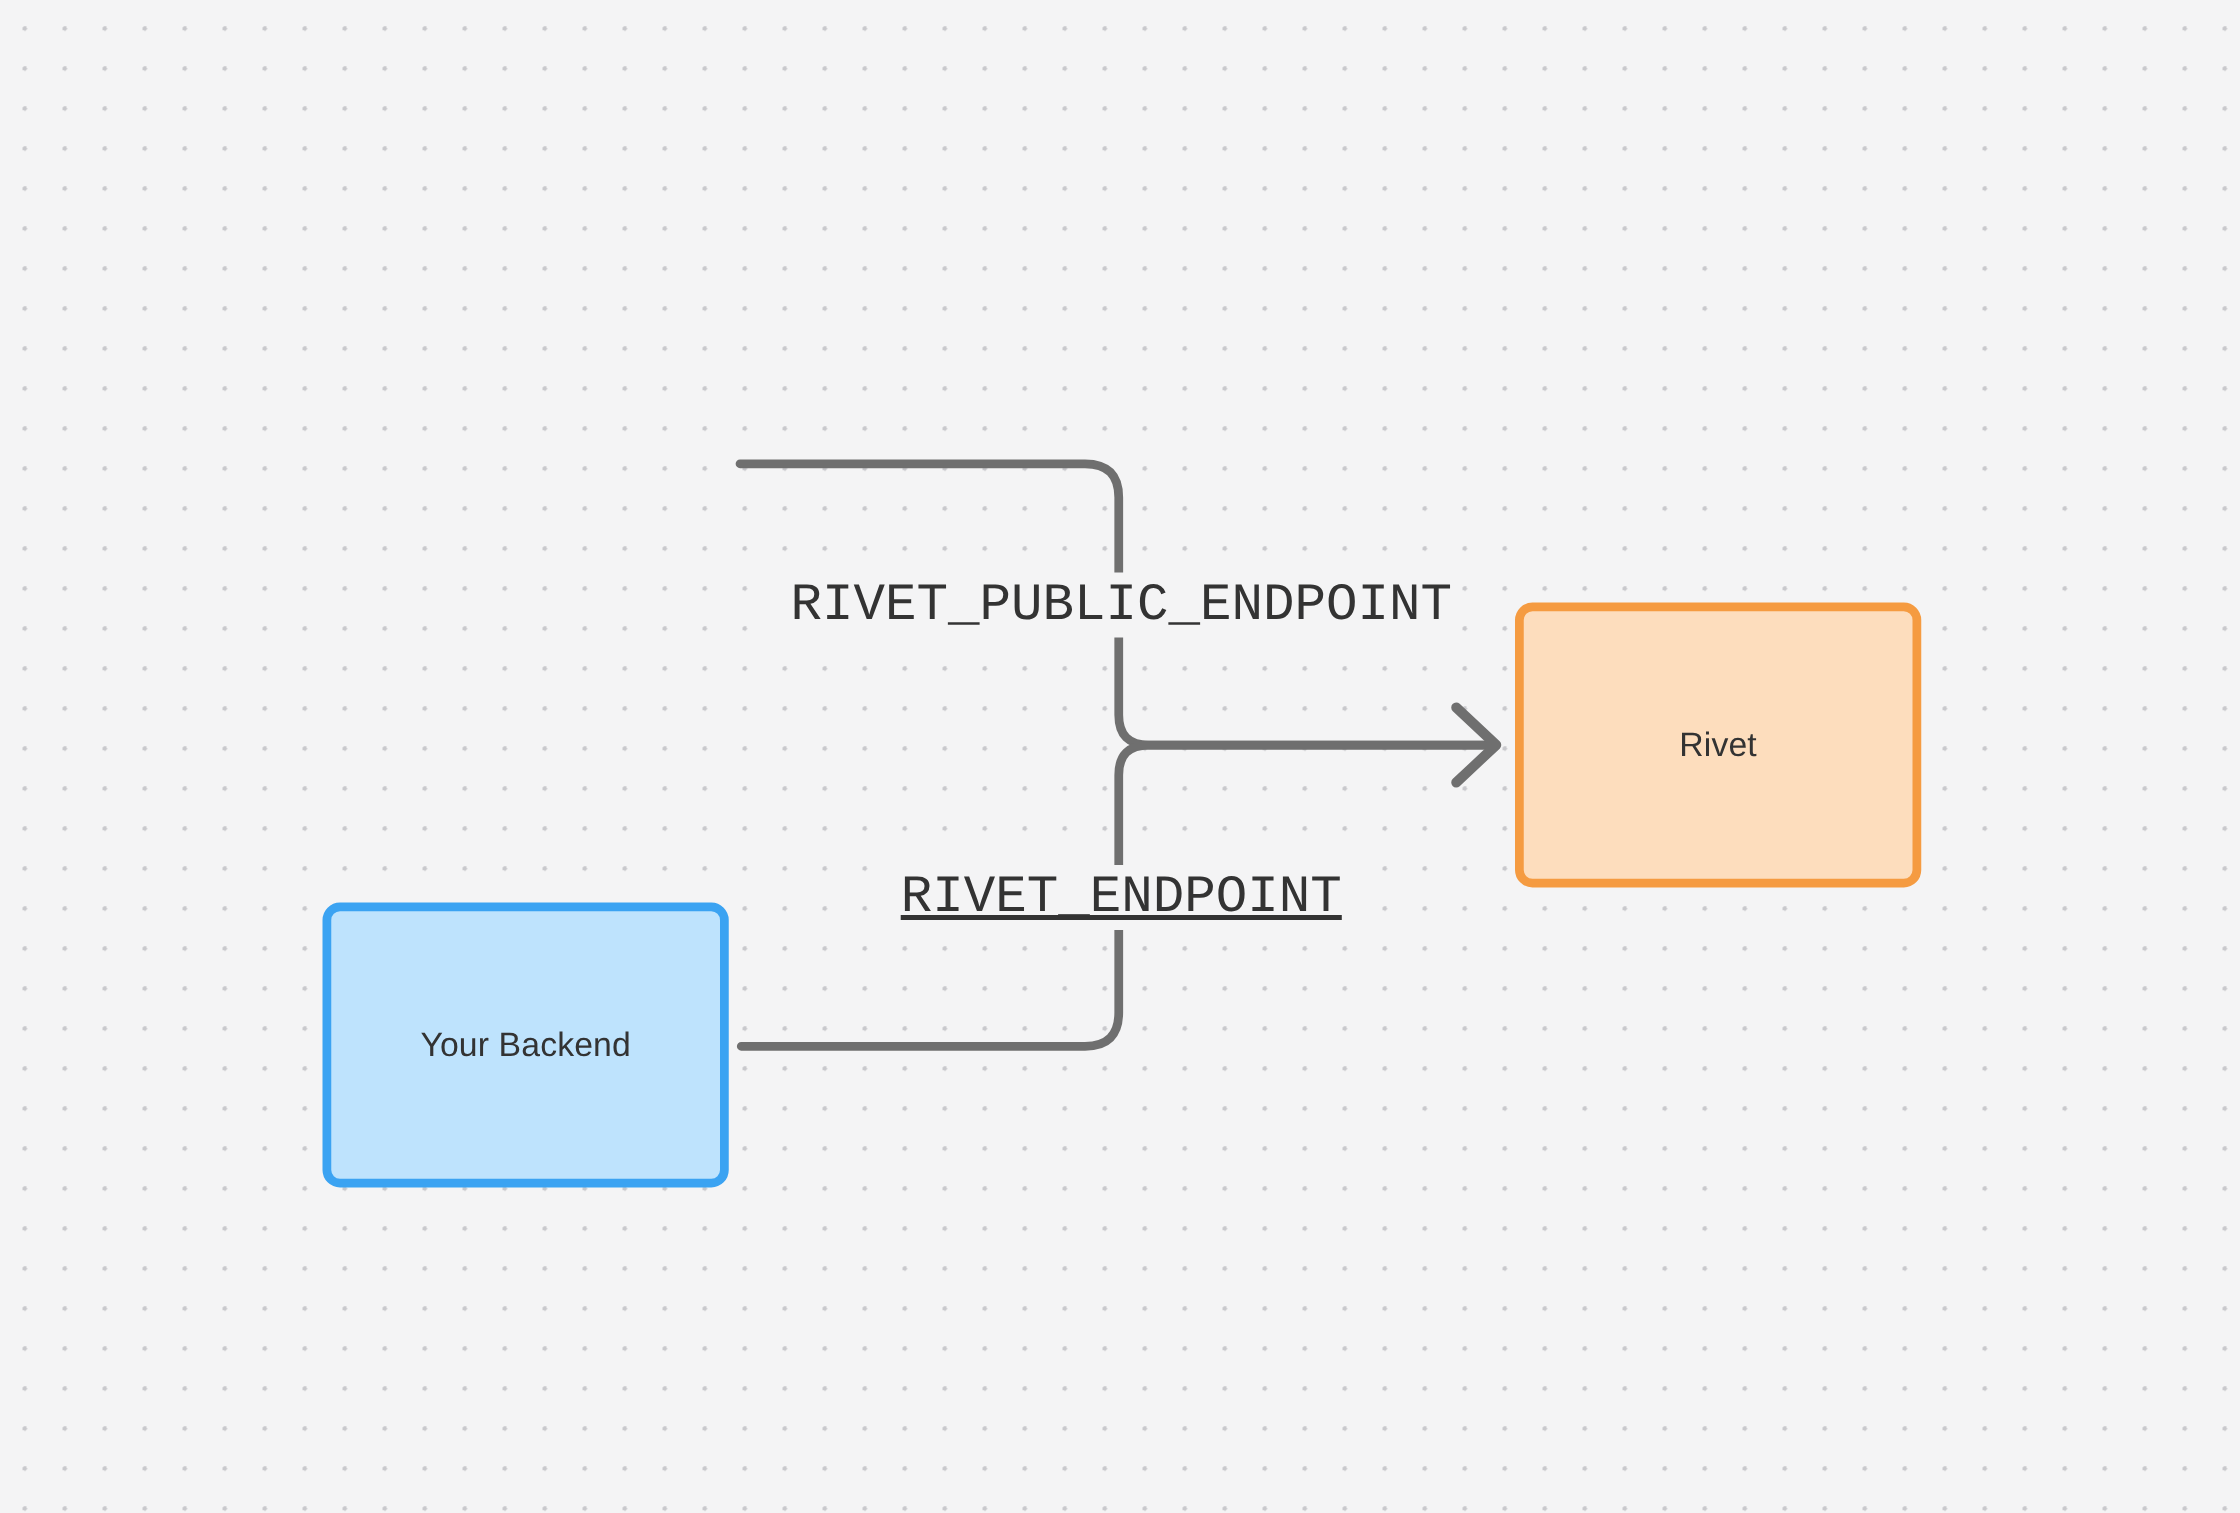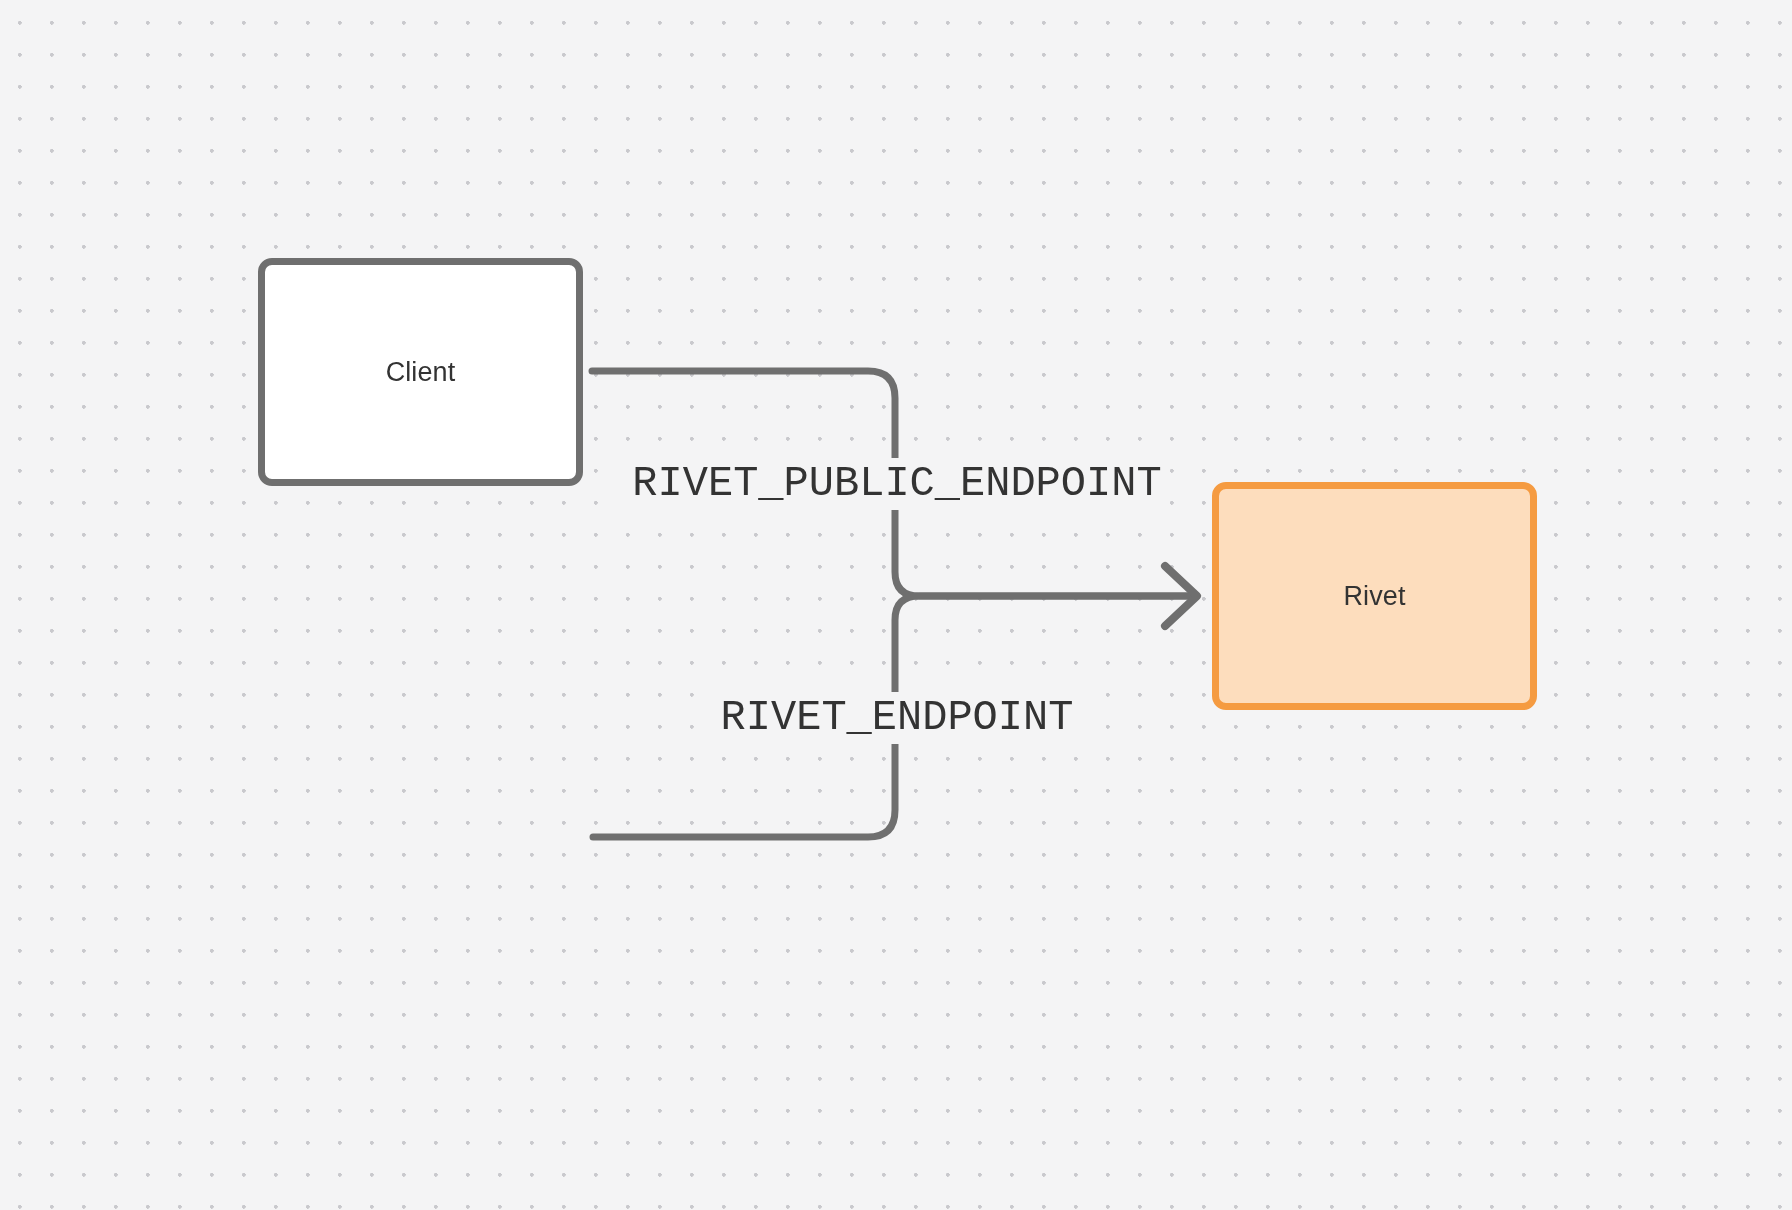--- a/index.html
+++ b/index.html
@@ -97,20 +97,21 @@
   }
 
   #label-public-endpoint {
     left: 897px;
     top: 484px;
   }
 
   #label-endpoint {
     left: 897px;
     top: 718px;
+    text-decoration: underline;
   }
 </style>
 </head>
 <body>
 
 <div id="canvas">
 
   <svg id="edge-layer" width="1792" height="1210" viewBox="0 0 1792 1210" xmlns="http://www.w3.org/2000/svg">
 
     <g>
@@ -119,24 +120,24 @@
 
     <g>
       <path d="M 593 837 L 868 837 Q 895 837 895 810 L 895 620 Q 895 596 919 596 L 1196 596" fill="none" stroke="#6f6f6f" stroke-width="7" stroke-linecap="round" stroke-linejoin="round"></path>
     </g>
 
     <g>
       <path d="M 1165 566 L 1197 596 L 1165 626" fill="none" stroke="#6f6f6f" stroke-width="8" stroke-linecap="round" stroke-linejoin="round"></path>
     </g>
   </svg>
 
-  <div class="node" id="node-client">
-    <span class="node-label">Client</span>
+
+  <div class="node" id="node-backend">
+    <span class="node-label">Your Backend</span>
   </div>
-
 
   <div class="node" id="node-rivet">
     <span class="node-label">Rivet</span>
   </div>
 
   <div class="edge-label" id="label-public-endpoint">RIVET_PUBLIC_ENDPOINT</div>
 
   <div class="edge-label" id="label-endpoint">RIVET_ENDPOINT</div>
 
 </div>

